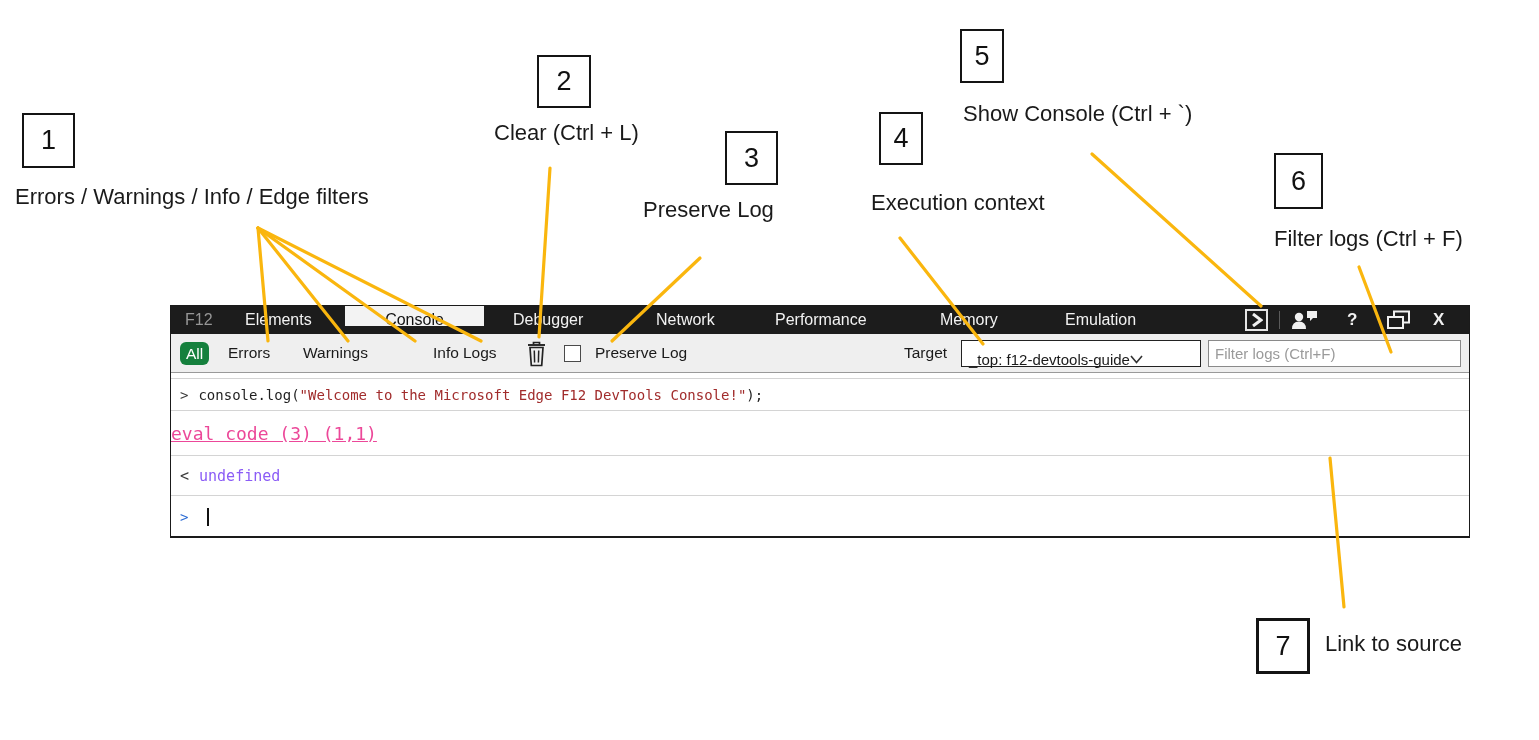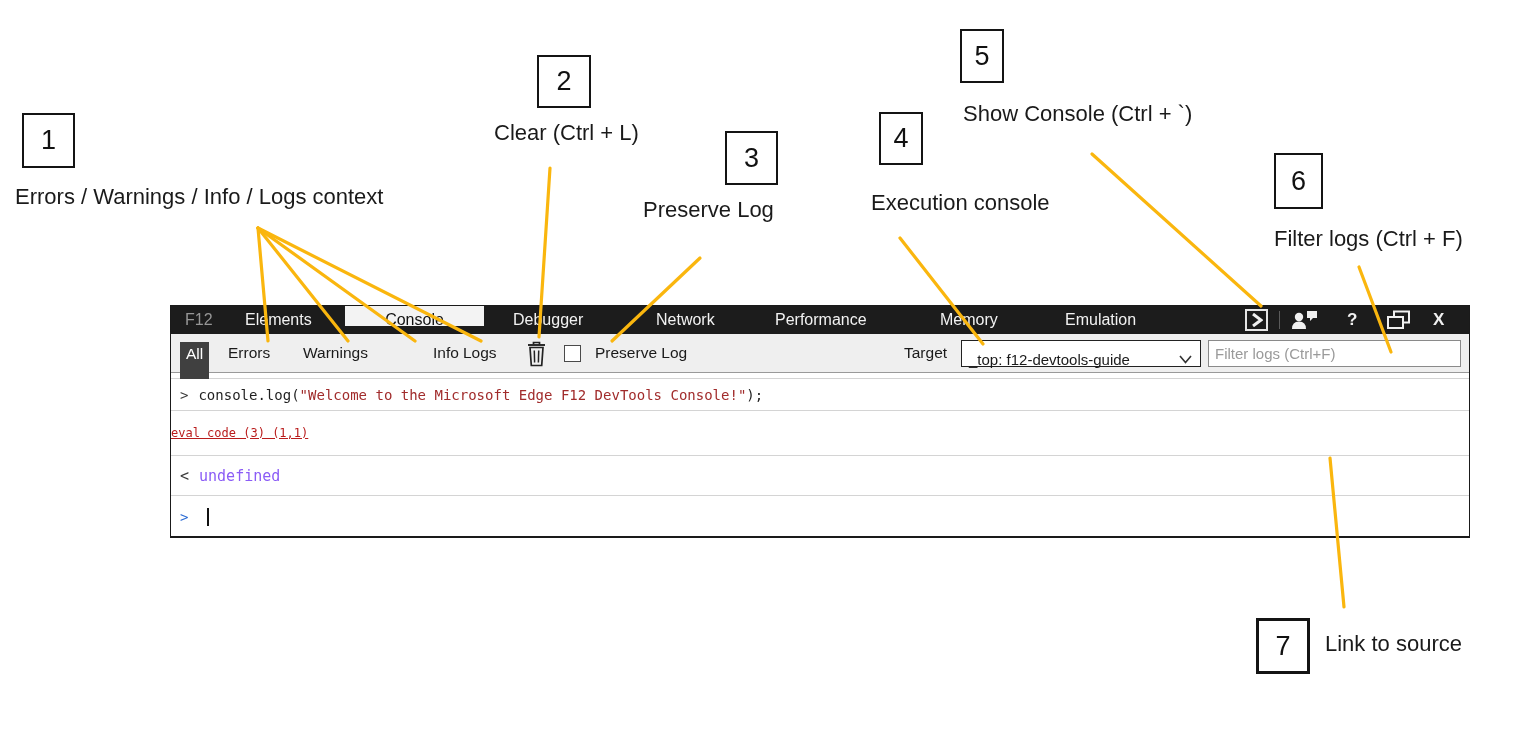--- a/index.html
+++ b/index.html
@@ -55,50 +55,50 @@
   .tb-sep { left: 1108px; top: 5px; width: 1px; height: 18px; background: #5a5a5a; position: absolute; }
   .icon-feedback { left: 1119px; top: 3px; }
   .icon-help  { left: 1176px; top: 0; height: 28px; line-height: 28px; font-size: 17px; font-weight: bold; }
   .icon-unpin { left: 1215px; top: 4px; }
   .icon-close { left: 1262px; top: 0; height: 28px; line-height: 28px; font-size: 17px; font-weight: bold; }
 
   
   .toolbar { position: relative; height: 39px; background: #efefef; border-bottom: 1px solid #9a9a9a;
     font-size: 15.5px; color: #1a1a1a; }
   .tb-item { position: absolute; top: 0; height: 42px; line-height: 38px; white-space: nowrap; }
-  .btn-all { left: 9px; top: 8px; height: 37px; line-height: 23px; background: #404040; color: #fff;
-    border-radius: 0; padding: 0 6px; }
+  .btn-all { left: 9px; top: 8px; height: 23px; line-height: 23px; background: #15803d; color: #fff;
+    border-radius: 6px; padding: 0 6px; }
   .btn-errors   { left: 57px; }
   .btn-warnings { left: 132px; }
   .btn-info     { left: 234px; margin-left: 28px; }
   .btn-logs     { left: 292px; }
   .trash        { left: 355px; top: 7px; position: absolute; }
   .checkbox     { left: 393px; top: 11px; position: absolute; width: 17px; height: 17px;
     background: #fff; border: 1px solid #4a4a4a; }
   .preserve-label { left: 424px; }
   .target-label { left: 733px; }
   .target-select { left: 790px; top: 6px; position: absolute; width: 240px; height: 27px;
     background: #fff; border: 1px solid #222; display: flex; align-items: center;
-    padding: 12px 8px 0 7px; font-size: 15px; justify-content: space-between; }
+    padding: 12px 8px 0 7px; font-size: 15px; }
   .filter-input { left: 1037px; top: 6px; position: absolute; width: 253px; height: 27px;
     border: 1px solid #8a8a8a; background: #fff; font-family: "Liberation Sans", sans-serif;
     font-size: 15px; padding: 12px 6px; color: #222; }
   .filter-input::placeholder { color: #9a9a9a; }
 
   
   .console-area { font-family: "DejaVu Sans Mono", monospace; font-size: 14px; color: #1f1f1f; }
   .c-row { display: flex; align-items: center; border-bottom: 1px solid #d4d4d4; }
   .row-input  { margin-top: 5px; border-top: 1px solid #d4d4d4; height: 33px; }
   .row-log    { height: 45px; justify-content: space-between; }
   .row-result { height: 40px; font-size: 15px; }
   .row-prompt { height: 42px; border-bottom: none; }
   .prompt-ch { margin: 0 10px 0 9px; color: #3c3c3c; }
   .code-string { color: #A12C2C; }
   .log-text { margin-left: 43px; }
-  .source-link { margin-right: 10px; color: #b91c1c; text-decoration: underline; font-size: 12px; cursor: pointer; }
+  .source-link { margin-right: 10px; color: #ec4899; text-decoration: underline; font-size: 18px; cursor: pointer; }
   .undef { color: #8b5cf6; }
   .blue-prompt { color: #2b6bd4; }
   .cursor-bar { display: inline-block; width: 2px; height: 18px; background: #111; margin-left: 9px; }
 </style>
 </head>
 <body>
 
 <div class="devtools">
 
   <div class="tabbar">
@@ -191,30 +191,30 @@
     <line x1="550" y1="168" x2="539" y2="337"></line>
     <line x1="700" y1="258" x2="612" y2="341"></line>
     <line x1="900" y1="238" x2="983" y2="344"></line>
     <line x1="1092" y1="154" x2="1261" y2="306"></line>
     <line x1="1359" y1="267" x2="1391" y2="352"></line>
     <line x1="1330" y1="458" x2="1344" y2="607"></line>
   </g>
 </svg>
 
 <div class="callout-box cb1">1</div>
-<div class="callout-text ct1">Errors / Warnings / Info / Logs context</div>
+<div class="callout-text ct1">Errors / Warnings / Info / Edge filters</div>
 
 <div class="callout-box cb2">2</div>
 <div class="callout-text ct2">Clear (Ctrl + L)</div>
 
 <div class="callout-box cb3">3</div>
 <div class="callout-text ct3">Preserve Log</div>
 
 <div class="callout-box cb4">4</div>
-<div class="callout-text ct4">Execution console</div>
+<div class="callout-text ct4">Execution context</div>
 
 <div class="callout-box cb5">5</div>
 <div class="callout-text ct5">Show Console (Ctrl + `)</div>
 
 <div class="callout-box cb6">6</div>
 <div class="callout-text ct6">Filter logs (Ctrl + F)</div>
 
 <div class="callout-box cb7">7</div>
 <div class="callout-text ct7">Link to source</div>
 

